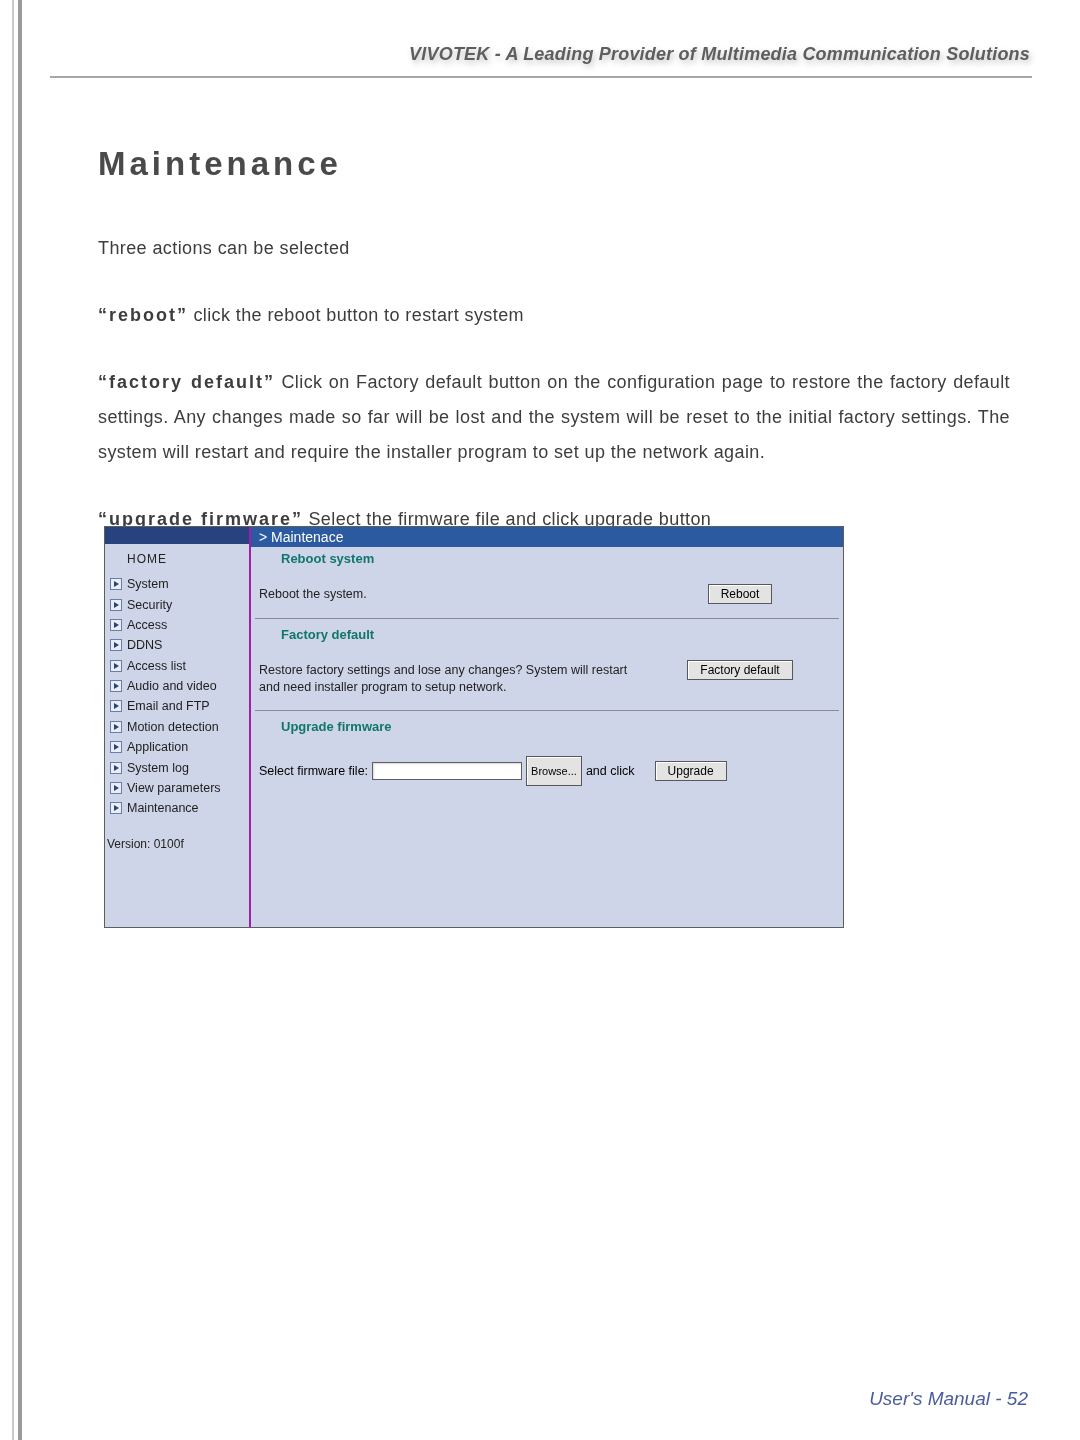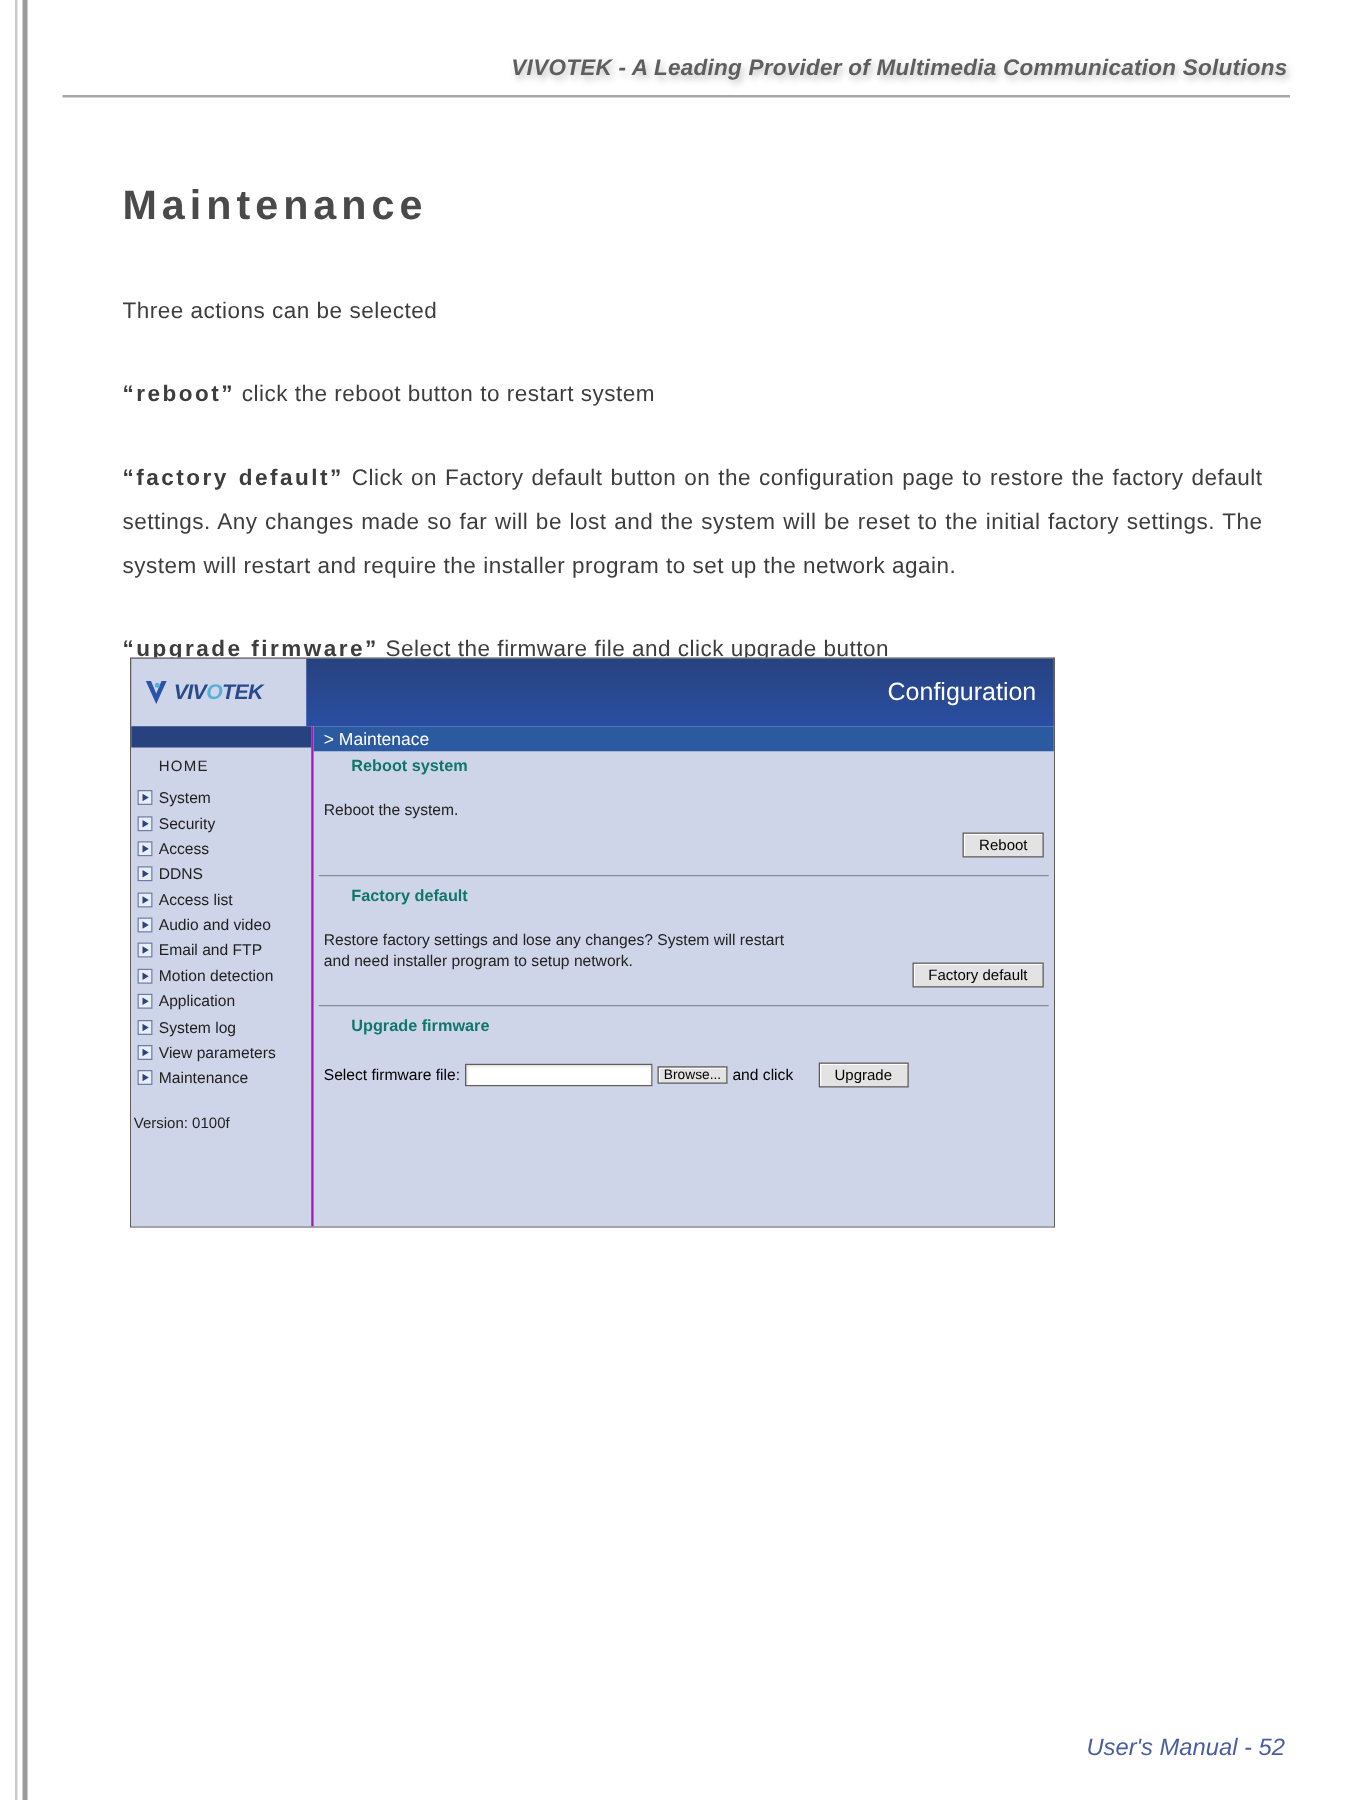--- a/index.html
+++ b/index.html
@@ -31,23 +31,23 @@
   .nav-list { list-style:none; }
   .nav-item { display:flex; align-items:center; gap:5px; padding:3.2px 0 3.2px 5px; font-size:12.5px; color:#1e1e1e; cursor:pointer; }
   .arrow-icon { width:12px; height:12px; background:#e9edf7; border:1px solid #6b7baa; display:flex; align-items:center; justify-content:center; }
   .arrow-icon::before { content:""; width:0; height:0; border-top:3px solid transparent; border-bottom:3px solid transparent; border-left:5px solid #29447f; }
   .version { font-size:12px; color:#222; padding:18px 0 16px 2px; }
   .ss-main { flex:1; background:#cfd5e8; }
   .section-title { font-weight:bold; font-size:13px; color:#0f766e; padding:4px 6px 2px;margin-left:24px; }
   .sec-underline { height:1px; background:#8a8a90; margin:0 4px 4px; }
   .section-body { font-size:12.5px; color:#222; padding:0 8px; display:flex; }
   .section-body .text { flex:1; padding-top:4px; line-height:1.35; }
-  .btnrow { width:190px; display:flex; justify-content:flex-end; padding-top:2px;margin-top:28px; }
+  .btnrow { width:190px; display:flex; justify-content:center; padding-top:2px; }
   .winbtn { background:#e3e3e3; border:1px solid #585858; box-shadow: inset 1px 1px 0 #fff; font-size:12px; padding:1px 12px; height:20px; cursor:pointer; font-family: Tahoma, Arial, sans-serif; }
-  .winbtn.small { font-size:11px; padding:0 4px; height:14px; }
+  .winbtn.small { font-size:11px; padding:0 4px; height:30px; }
   .file-row { display:flex; align-items:center; gap:4px; padding:6px 8px 14px; font-size:12.5px; }
   .file-input { width:150px; height:18px; background:#fff; border:1px solid #5e5e5e; box-shadow: inset 1px 1px 2px rgba(0,0,0,0.15); }
   .spacer { height:14px; }
   .footer { position:absolute; bottom:30px; right:52px; font-style:italic; color:#4b5da0; font-size:19px; }
 </style>
 </head>
 <body>
 
 <div class="page">
   <div class="vlines"></div>
@@ -64,32 +64,20 @@
       <p style="text-align:justify;">
         <span class="bold">“factory default”</span><span> Click on Factory default button on the configuration page to restore the factory default settings. Any changes made so far will be lost and the system will be reset to the initial factory settings. The system will restart and require the installer program to set up the network again.</span>
       </p>
       <p>
         <span class="bold">“upgrade firmware”</span><span> Select the firmware file and click upgrade button</span>
       </p>
     </div>
   </div>
 
   <div class="screenshot">
-    <div class="ss-header">
-      <div class="ss-logo">
-        <span class="logo-mark">
-          <svg viewBox="0 0 24 26">
-              <path d="M2 2 L12 24 L22 2 L17 2 L12 14 L7 2 Z" fill="#2a54a8"></path>
-              <circle cx="13" cy="6" r="2.4" fill="#58b0d6"></circle>
-            </svg>
-        </span>
-        <span class="logo-text"><span>VIV</span><span class="o">O</span><span>TEK</span></span>
-      </div>
-      <div class="ss-conf">Configuration</div>
-    </div>
     <div class="ss-body">
       <div class="ss-sidebar">
         <div class="bluebar"></div>
         <div class="nav-home">HOME</div>
         <ul class="nav-list">
           <li class="nav-item">
               <span class="arrow-icon"></span>
               <span>System</span>
             </li>
           <li class="nav-item">

